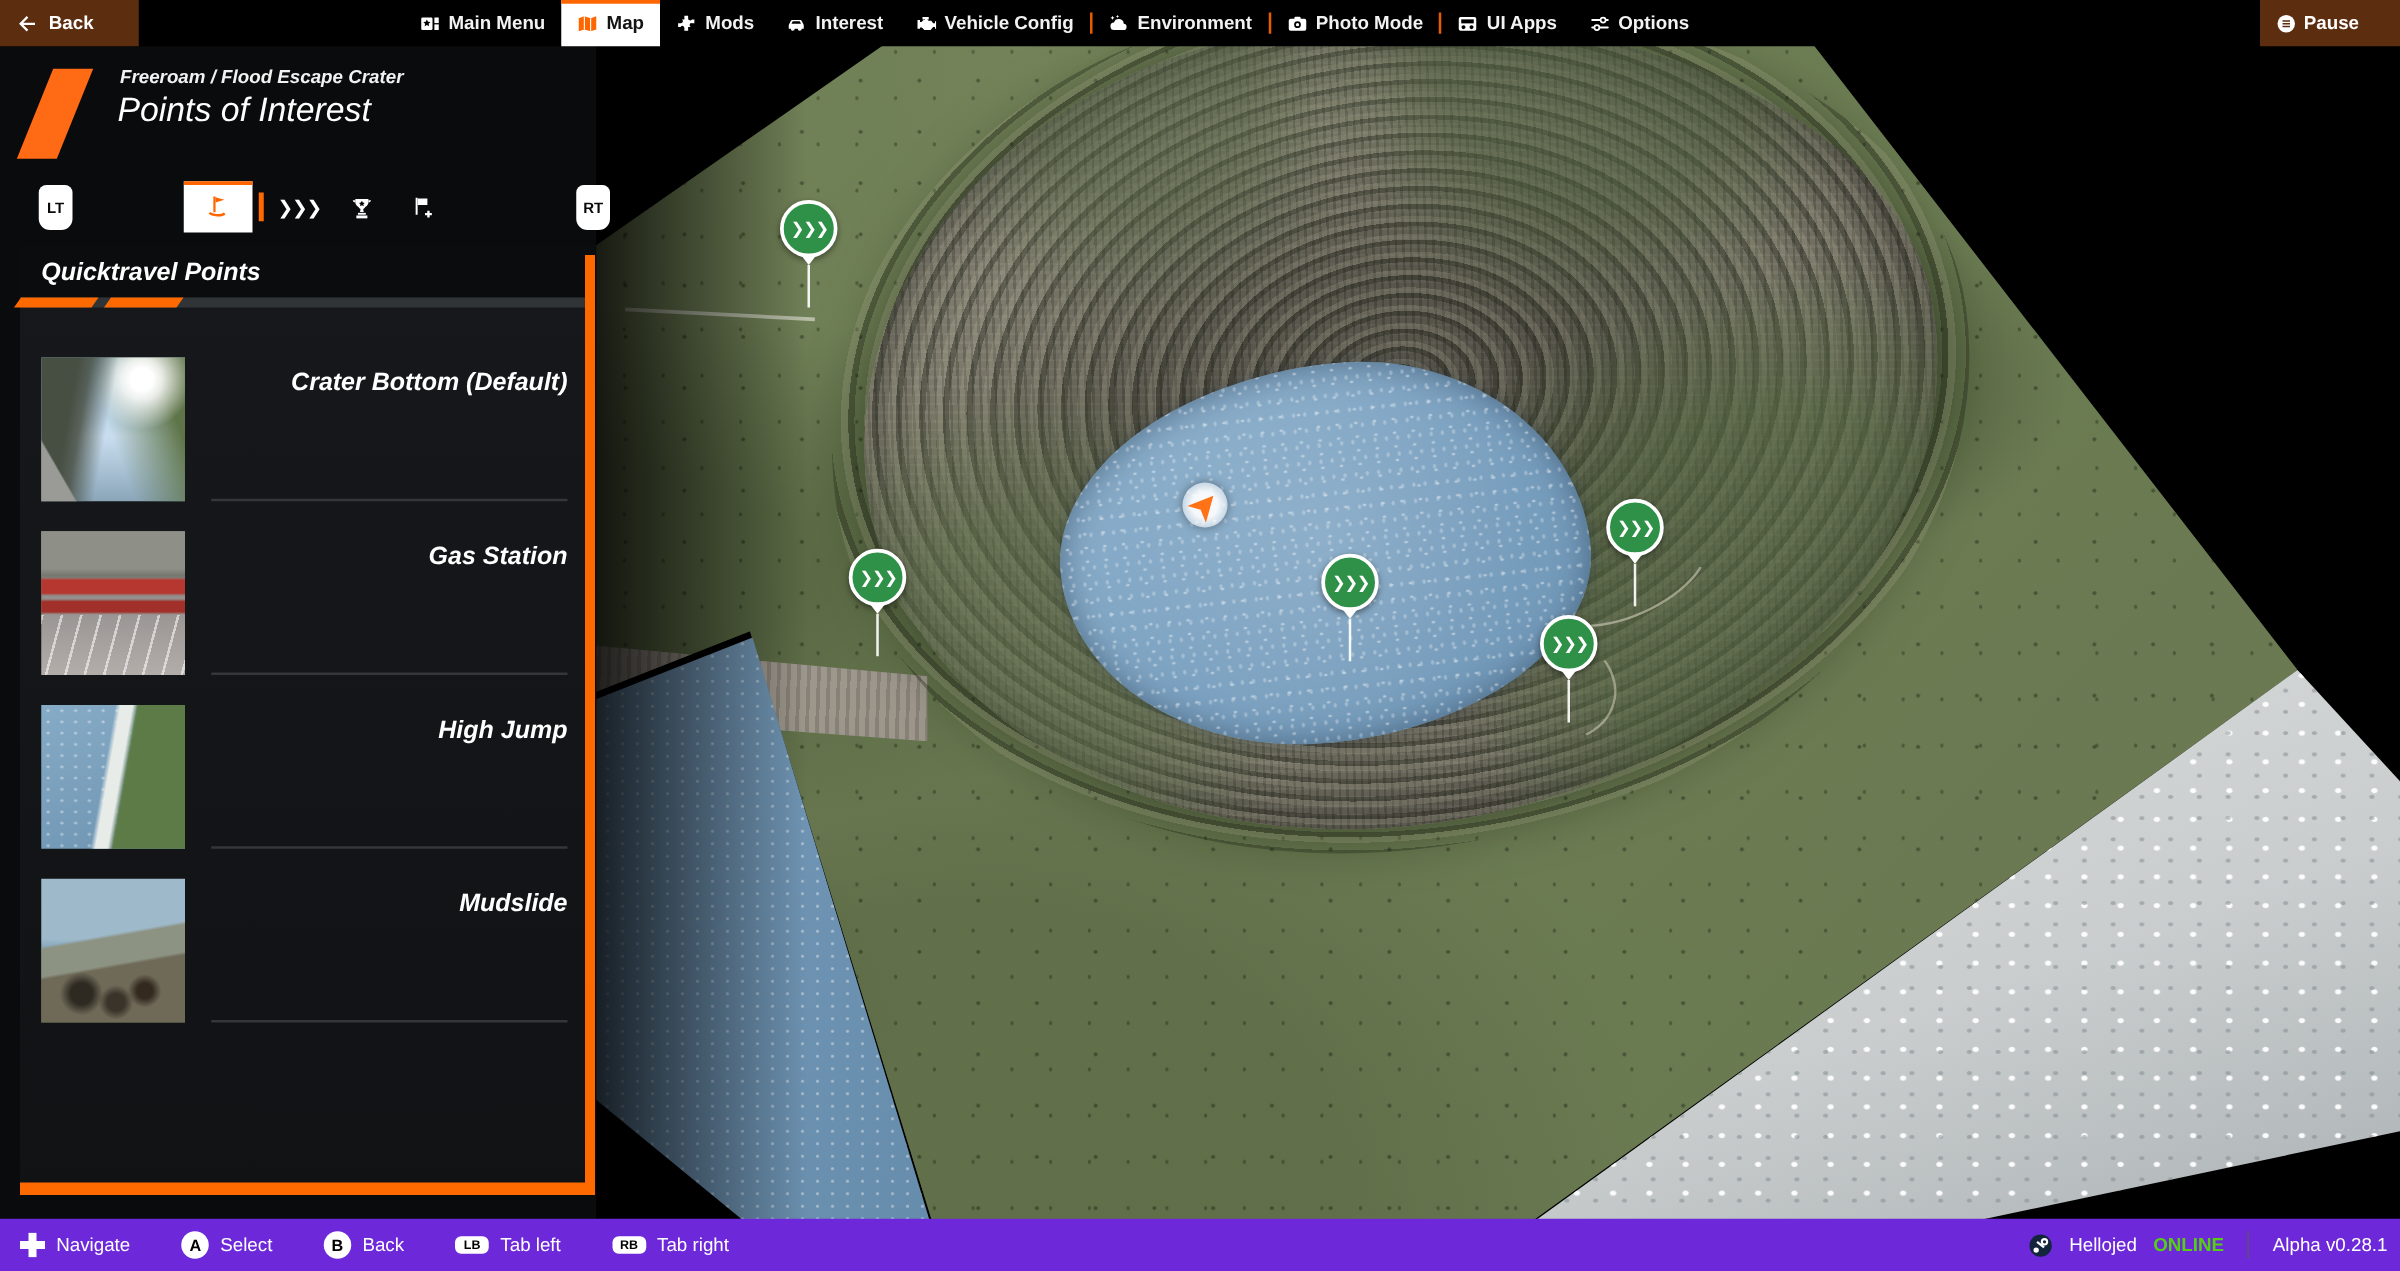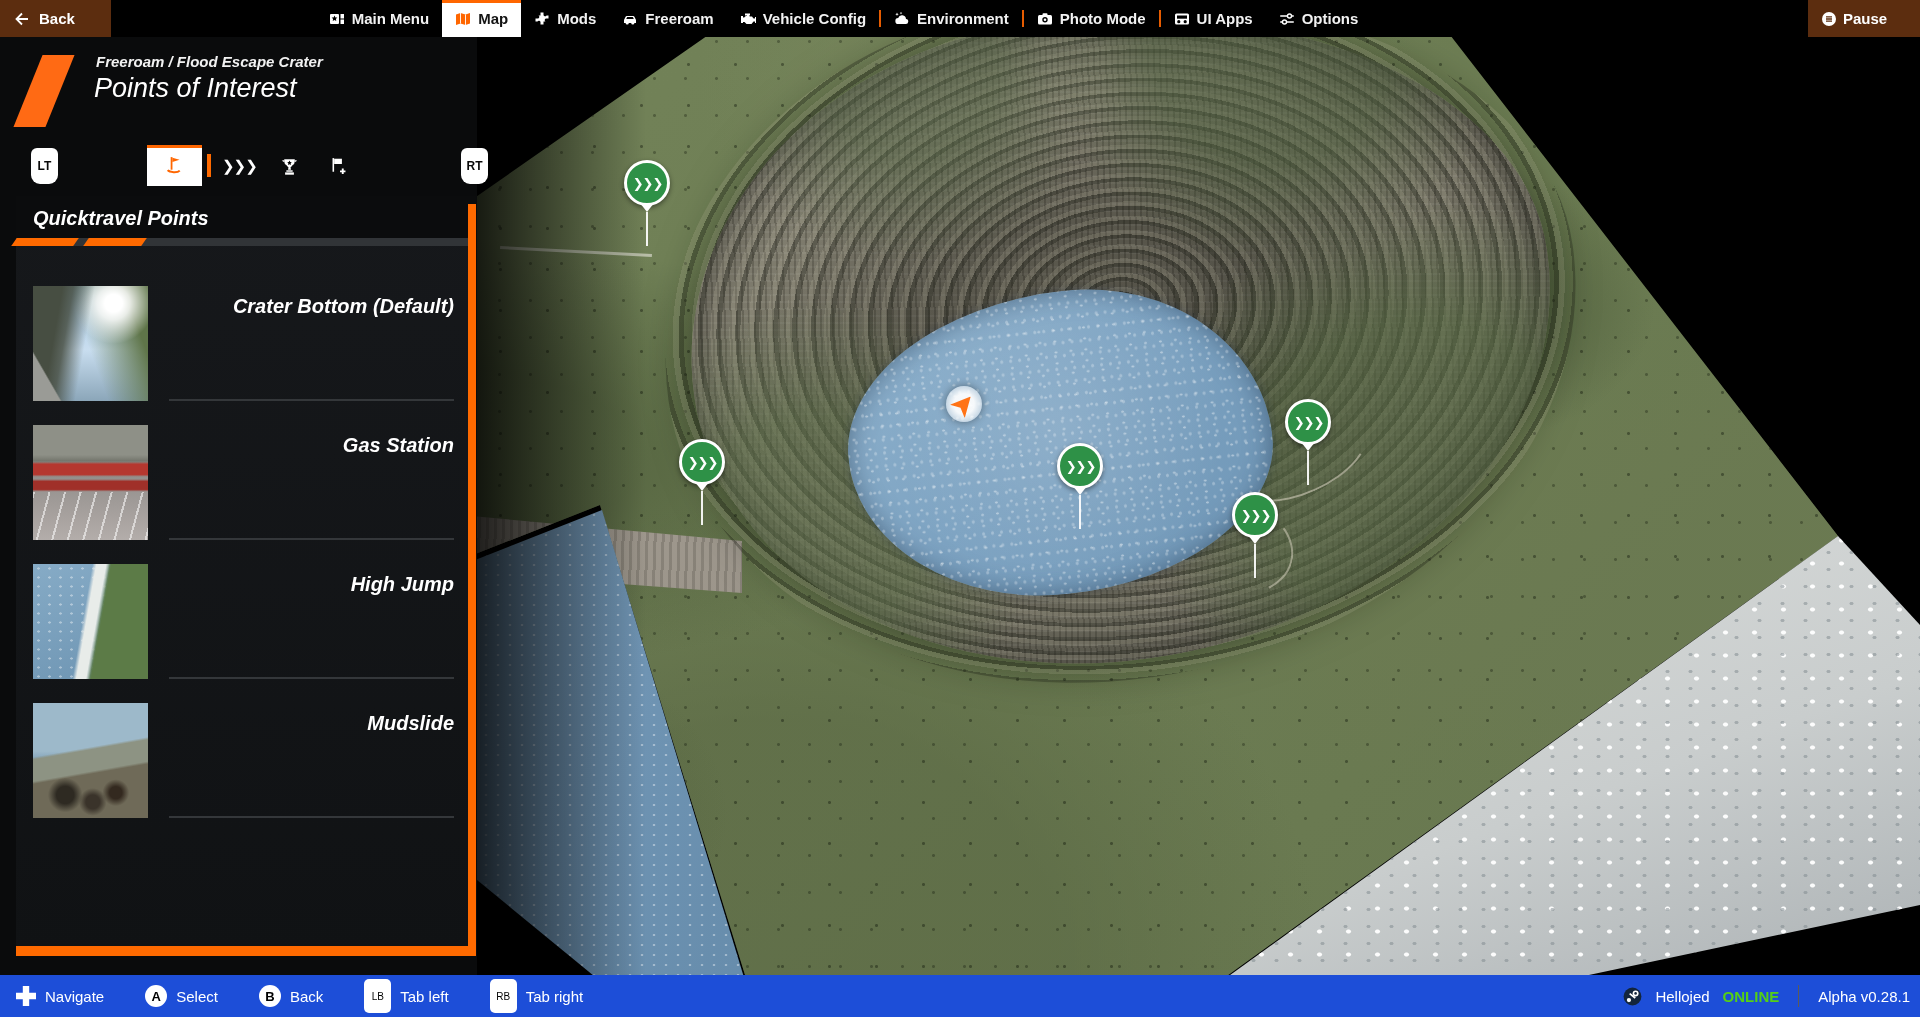--- a/index.html
+++ b/index.html
@@ -172,29 +172,29 @@
     radial-gradient(rgba(255,255,255,.4) 1px,transparent 1.7px) 0 0/11px 9px,
     linear-gradient(160deg,#86abc6,#6d94b2);}
   .thumb-5{background:
     radial-gradient(circle at 28% 80%,#2e2a22 0 7%,transparent 14%),
     radial-gradient(circle at 52% 86%,#3a332a 0 6%,transparent 12%),
     radial-gradient(circle at 72% 78%,#33291f 0 5%,transparent 11%),
     linear-gradient(170deg,transparent 40%,#8d9383 42% 58%,#6f6a58 60% 100%),
     linear-gradient(180deg,#9db9ca 0 42%,#87a7bc 48%,#5b564a 52%);}
 
   
-  .bottombar{position:absolute;left:0;right:0;bottom:0;height:42px;background:#1d4ed8;
+  .bottombar{position:absolute;left:0;right:0;bottom:0;height:42px;background:#6d28d9;
     display:flex;align-items:center;padding:0 10px 0 16px;z-index:30;box-sizing:border-box;}
   .hint{display:flex;align-items:center;gap:9px;font-size:15px;color:#fff;margin-right:41px;}
   .pad-icon{width:20px;height:20px;background:#fff;
     clip-path:polygon(34% 0,66% 0,66% 34%,100% 34%,100% 66%,66% 66%,66% 100%,34% 100%,34% 66%,0 66%,0 34%,34% 34%);}
   .circ-btn{width:22px;height:22px;border-radius:50%;background:#fff;color:#000;
     font-size:13px;font-weight:bold;display:grid;place-items:center;}
-  .bump-btn{width:27px;height:34px;border-radius:5px;background:#fff;color:#000;
-    font-size:10px;font-weight:normal;display:grid;place-items:center;}
+  .bump-btn{width:27px;height:14px;border-radius:5px;background:#fff;color:#000;
+    font-size:10px;font-weight:bold;display:grid;place-items:center;}
   .session{margin-left:auto;display:flex;align-items:center;gap:13px;font-size:15px;}
   .online{font-weight:bold;color:#55cf16;}
   .vdiv{width:1px;height:22px;background:#5a5a5a;margin:0 6px;}
   .steam-icon{width:19px;height:19px;}
 </style>
 </head>
 <body>
 
 <div class="map-area">
   <div class="slab-green">
@@ -280,21 +280,21 @@
       <svg class="icon16" viewBox="0 0 16 16">
           <path fill="#fff" d="M6.5 1.5h3v2.2a1.6 1.6 0 0 0 3 .8h2v3h-2.2a1.6 1.6 0 0 0-.8 3h-2v3h-3v-2.2a1.6 1.6 0 0 0-3-.8h-2v-3h2.2a1.6 1.6 0 0 0 .8-3h2z"></path>
         </svg>
       <span>Mods</span>
     </div>
     <div class="nav-item">
       <svg class="icon16" viewBox="0 0 16 16">
           <path fill="#fff" d="M2 9l1.6-3.2c.2-.5.7-.8 1.2-.8h6.4c.5 0 1 .3 1.2.8L14 9v3h-1.6a1.6 1.6 0 0 1-3.2 0H6.8a1.6 1.6 0 0 1-3.2 0H2z"></path>
           <path fill="#000" d="M4.2 8l1-2h5.6l1 2z"></path>
         </svg>
-      <span>Freeroam</span>
+      <span>Interest</span>
     </div>
     <div class="nav-item">
       <svg class="icon16" viewBox="0 0 16 16">
           <path fill="#fff" d="M5 2.5h5v2H8.8l1 1H12l1.5 2H15V6h1v6h-1v-1.5h-1.5l-2 2.5H6.5l-2-2H3V12H1V5h2v1.5h1.2L5.8 5H7V4.5H5z"></path>
         </svg>
       <span>Vehicle Config</span>
     </div>
     <div class="nav-sep"></div>
     <div class="nav-item">
       <svg class="icon16" viewBox="0 0 16 16">

